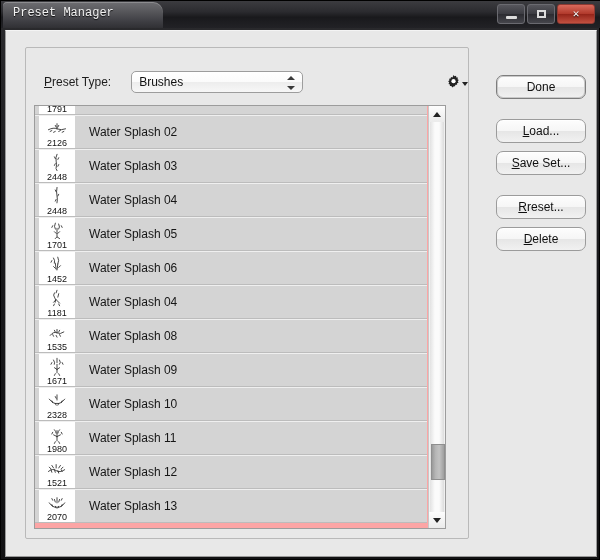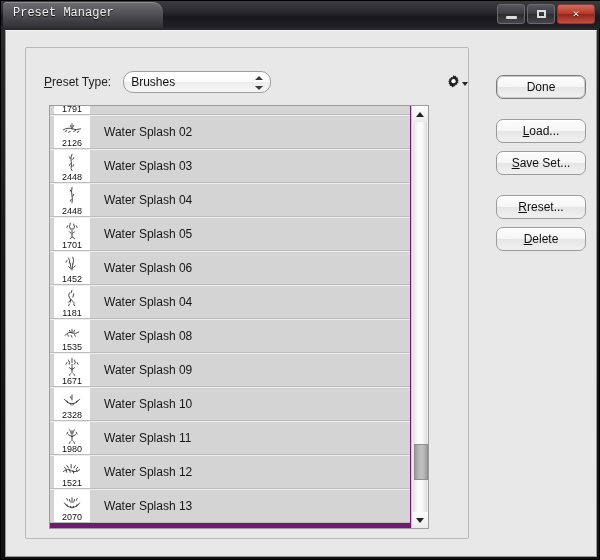--- a/index.html
+++ b/index.html
@@ -75,31 +75,31 @@
     background:transparent;
   }
   .gb-notch{
     position:absolute;left:17px;top:9px;width:376px;height:14px;
     background:#e8e8e8;
   }
 
   
   .preset-row{
     position:absolute;left:38px;top:40px;height:22px;
-    display:flex;align-items:center;gap:12px;
+    display:flex;align-items:center;gap:20px;
   }
   .preset-label{
     font-size:12px;color:#1d1d1d;white-space:nowrap;
   }
   .preset-label u{text-decoration:underline;}
 
   .combo{
     position:relative;
-    width:148px;height:22px;box-sizing:border-box;
-    border:1px solid #9d9d9d;border-radius:10px;
+    width:172px;height:22px;box-sizing:border-box;
+    border:1px solid #9d9d9d;border-radius:5px;
     background:linear-gradient(180deg,#ffffff 0%,#fbfbfb 48%,#ededed 52%,#f7f7f7 100%);
     box-shadow:inset 0 1px 0 #fff;
   }
   .combo-value{
     position:absolute;left:7px;top:3px;font-size:12px;color:#111;
     white-space:nowrap;
   }
   .combo-arrows{
     position:absolute;right:7px;top:4px;width:8px;height:14px;
     display:flex;flex-direction:column;align-items:center;justify-content:space-between;
@@ -109,26 +109,25 @@
 
   
   .gear-btn{
     position:absolute;left:440px;top:40px;width:24px;height:20px;
     display:flex;align-items:center;gap:1px;
   }
   .gear-btn svg{display:block;}
 
   
   .listframe{
-    position:absolute;left:28px;top:74px;width:380px;height:424px;
+    position:absolute;left:28px;top:74px;width:412px;height:424px;
     box-sizing:border-box;
     border:1px solid #9c9c9c;
-    background:#701a75;
+    background:#fca5a5;
     overflow:hidden;
-    margin-left:15px;
   }
   .listinner{
     position:absolute;left:0;top:0;right:18px;bottom:0;
     overflow:hidden;
   }
   .list-scroller{
     position:absolute;left:0;top:-25px;width:100%;
   }
   .row{
     height:34px;box-sizing:border-box;

